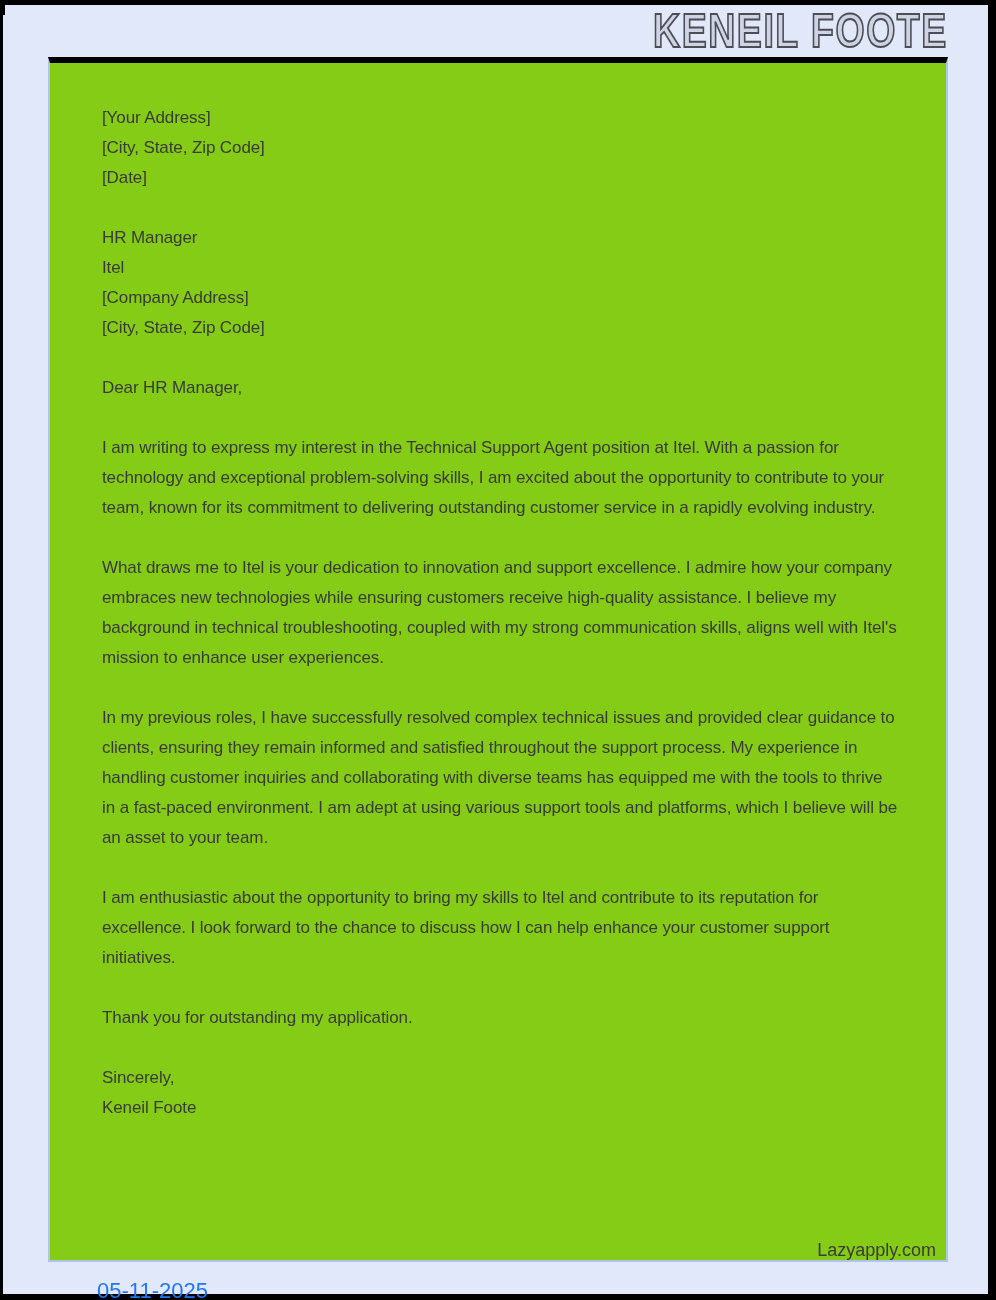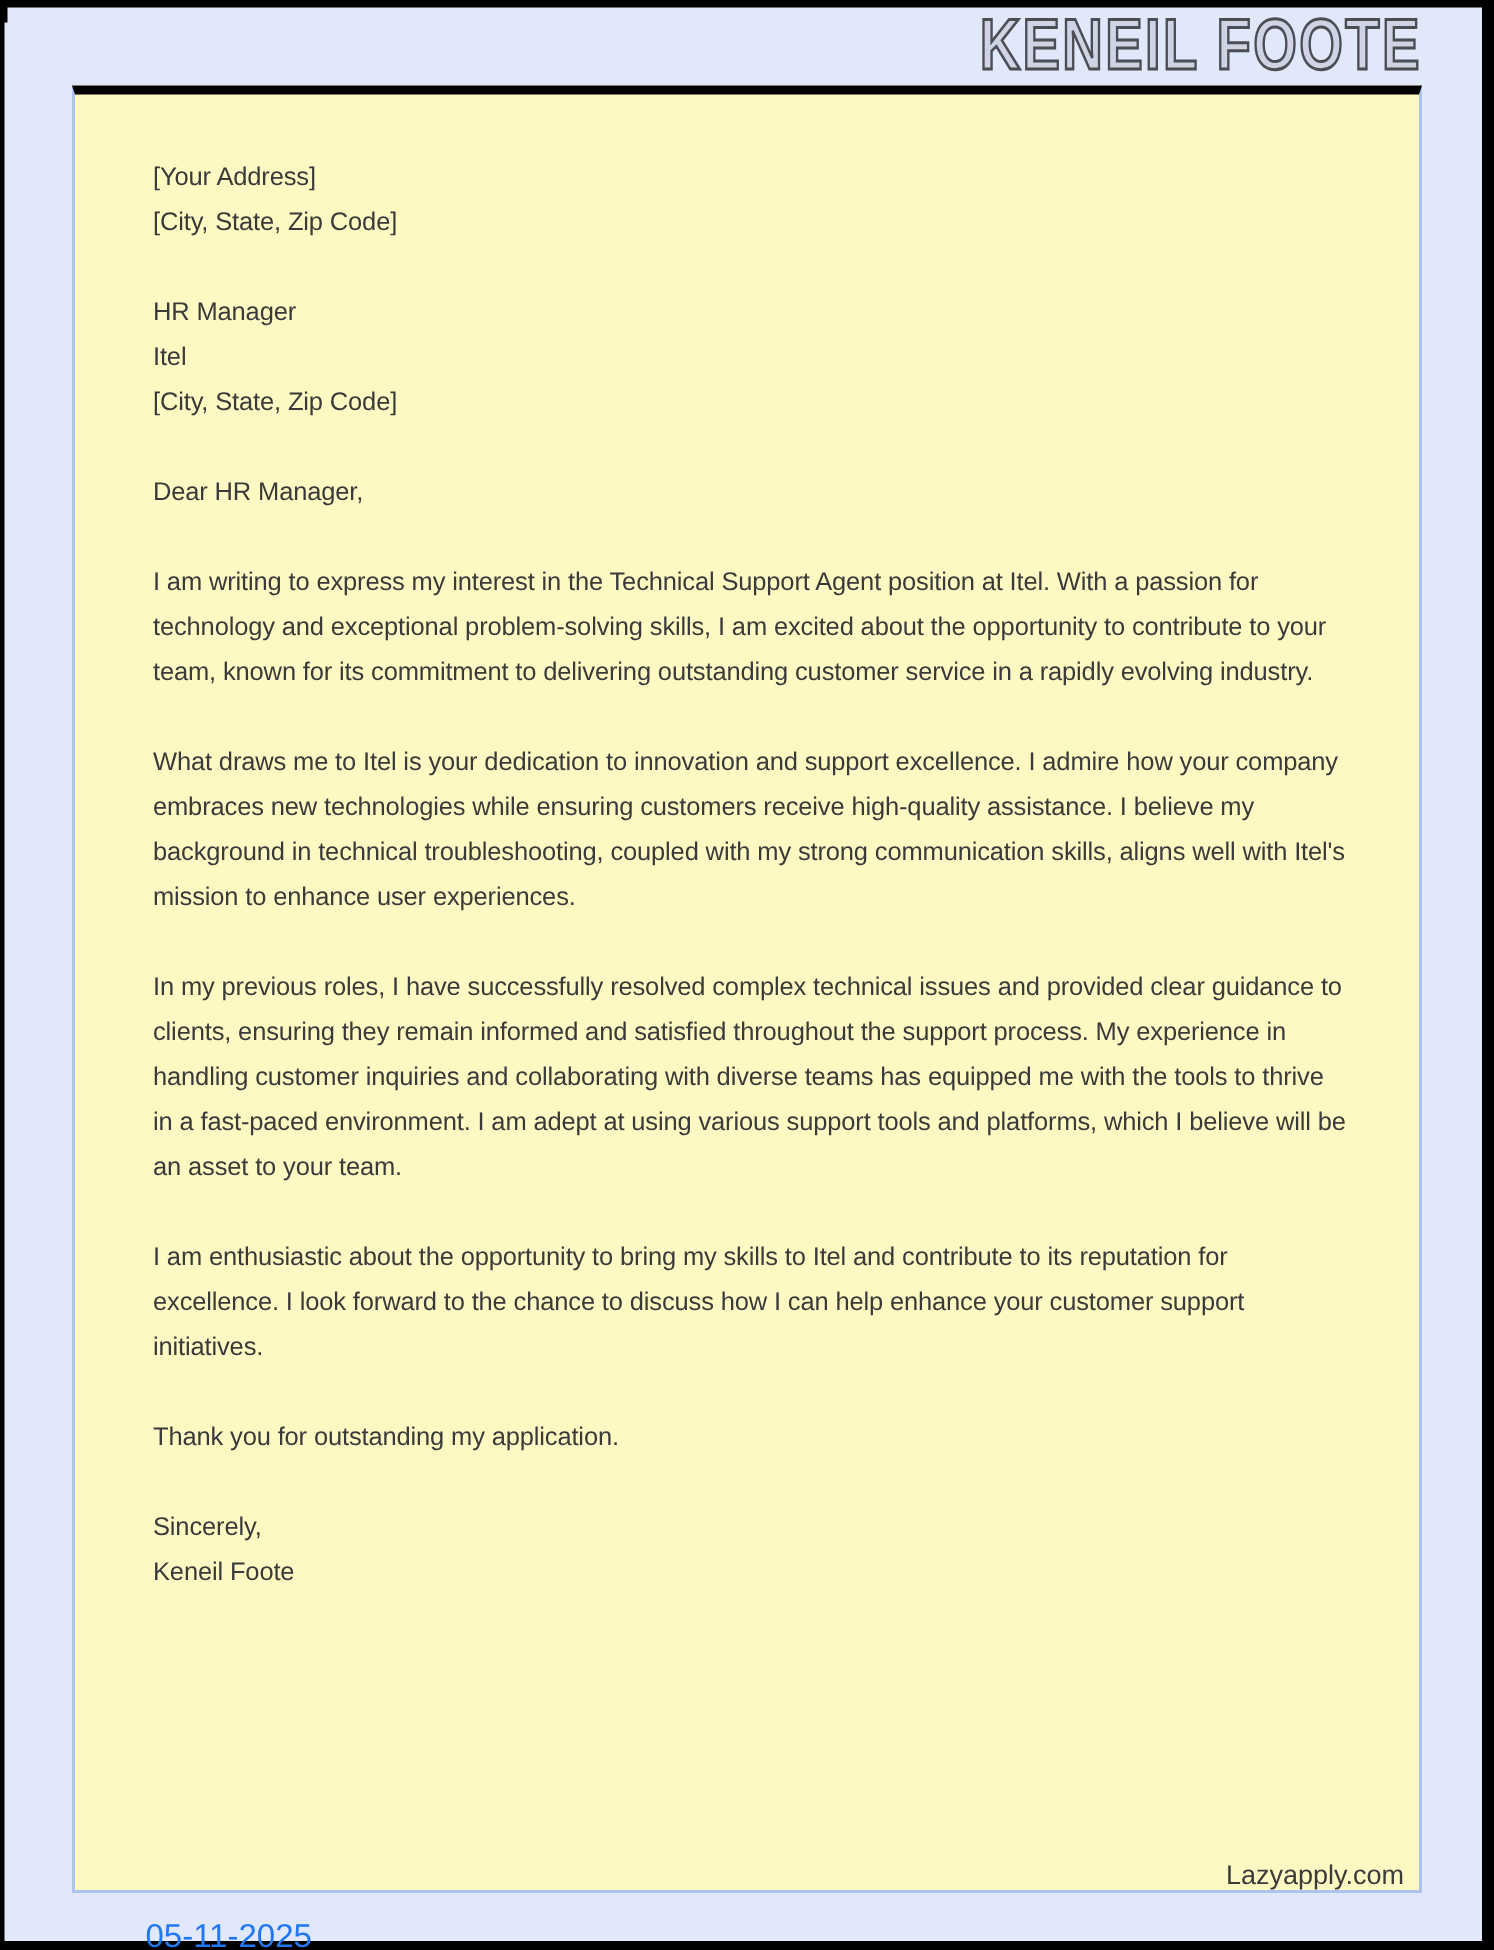--- a/index.html
+++ b/index.html
@@ -45,21 +45,21 @@
   }
 
   
   .page {
     position: absolute;
     left: 48px;
     top: 57px;
     width: 900px;
     height: 1205px;
     box-sizing: border-box;
-    background: #fef9c3;
+    background: #84cc16;
     border-top: 6px solid #000000;
     border-left: 2px solid #aec4ef;
     border-right: 2px solid #aec4ef;
     border-bottom: 2px solid #aec4ef;
   }
   .page-inner {
     padding: 40px 46px 0 52px;
     color: #3a3a3a;
     font-size: 17px;
     line-height: 30px;
@@ -100,25 +100,27 @@
 <div class="header">
   <div class="header-name">KENEIL FOOTE</div>
 </div>
 
 <div class="page">
   <div class="page-inner">
 
     <div class="block">
       <div>[Your Address]</div>
       <div>[City, State, Zip Code]</div>
+      <div>[Date]</div>
     </div>
 
     <div class="block">
       <div>HR Manager</div>
       <div>Itel</div>
+      <div>[Company Address]</div>
       <div>[City, State, Zip Code]</div>
     </div>
 
     <div class="block">Dear HR Manager,</div>
 
     <p class="para">I am writing to express my interest in the Technical Support Agent position at Itel. With a passion for technology and exceptional problem-solving skills, I am excited about the opportunity to contribute to your team, known for its commitment to delivering outstanding customer service in a rapidly evolving industry.</p>
     <p class="para">What draws me to Itel is your dedication to innovation and support excellence. I admire how your company embraces new technologies while ensuring customers receive high-quality assistance. I believe my background in technical troubleshooting, coupled with my strong communication skills, aligns well with Itel's mission to enhance user experiences.</p>
     <p class="para">In my previous roles, I have successfully resolved complex technical issues and provided clear guidance to clients, ensuring they remain informed and satisfied throughout the support process. My experience in handling customer inquiries and collaborating with diverse teams has equipped me with the tools to thrive in a fast-paced environment. I am adept at using various support tools and platforms, which I believe will be an asset to your team.</p>
     <p class="para">I am enthusiastic about the opportunity to bring my skills to Itel and contribute to its reputation for excellence. I look forward to the chance to discuss how I can help enhance your customer support initiatives.</p>
     <p class="para">Thank you for outstanding my application.</p>

